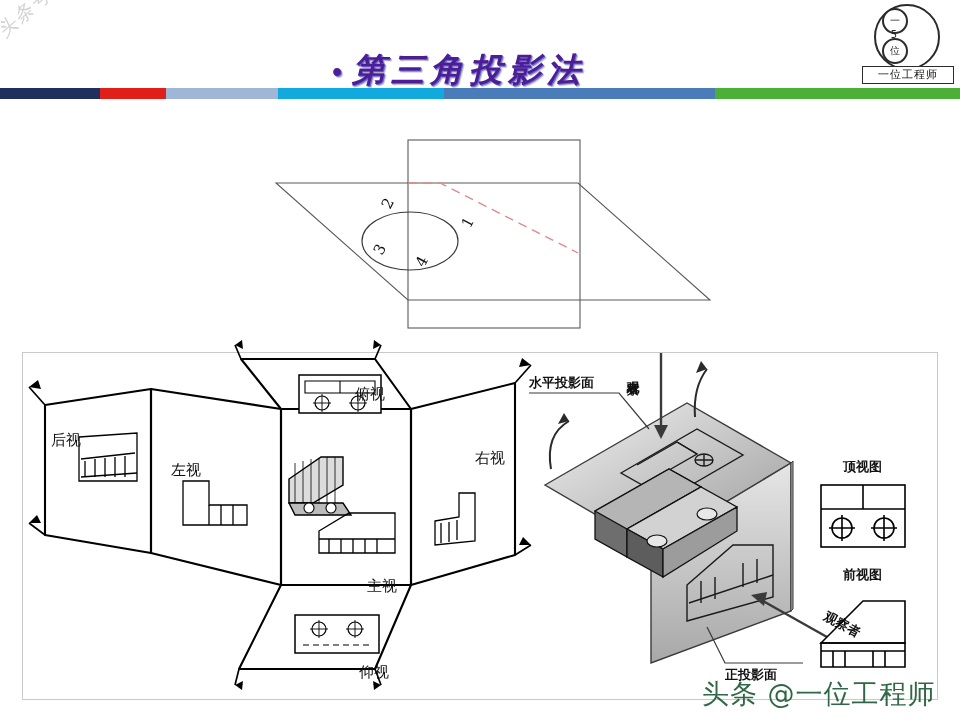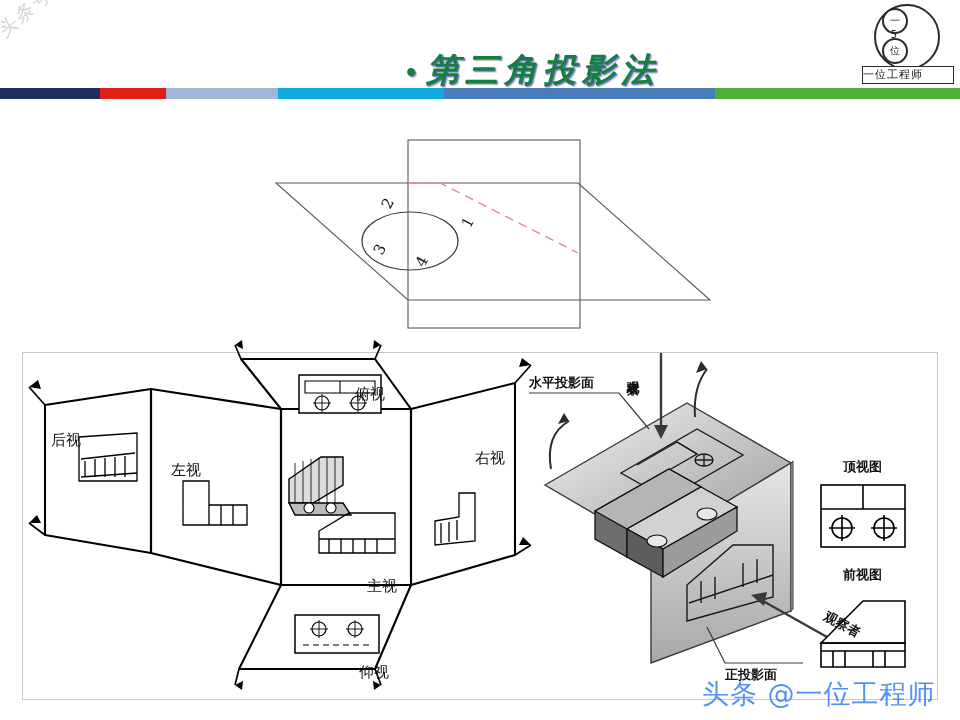--- a/index.html
+++ b/index.html
@@ -14,33 +14,33 @@
   .wm-diag{
     position:absolute;left:-8px;top:24px;
     font-size:19px;color:#d3d3d6;
     transform:rotate(-41deg);transform-origin:left top;
     white-space:nowrap;letter-spacing:2px;
     font-family:"DejaVu Serif",serif;font-style:italic;
     pointer-events:none;user-select:none;
   }
   .wm-bottom{
     position:absolute;left:702px;top:676px;
-    font-size:27px;color:#3b82f6;white-space:nowrap;
+    font-size:27px;color:#14532d;white-space:nowrap;
     font-family:"DejaVu Sans",sans-serif;
     letter-spacing:1px;opacity:.88;
   }
 
   
   .title-wrap{position:absolute;left:0;top:52px;width:960px;height:46px;}
   .title{
     position:absolute;left:330px;top:-4px;width:330px;
-    text-align:right;white-space:nowrap;
+    text-align:left;white-space:nowrap;
     font-family:"DejaVu Serif",serif;
     font-size:33px;font-weight:bold;font-style:italic;
-    color:#15803d;letter-spacing:6px;
+    color:#4c1d95;letter-spacing:6px;
     text-shadow:1px 1px 0 #6a6ad8, 2px 2px 1px rgba(0,0,0,.25);
     z-index:5;
   }
   .title .bullet{font-size:22px;vertical-align:middle;margin-right:8px;letter-spacing:0;}
 
   .colorbar{position:absolute;left:0;top:88px;width:960px;height:11px;display:flex;}
   .colorbar i{display:block;height:100%;}
 
   
   .logo{position:absolute;left:862px;top:4px;width:92px;height:78px;}
@@ -57,21 +57,21 @@
   .logo .sub.top{top:4px;}
   .logo .sub.bot{top:34px;}
   .logo .mid{
     position:absolute;left:28px;top:26px;width:8px;height:10px;
     font-size:10px;color:#222;text-align:center;line-height:10px;
     font-family:"DejaVu Sans",sans-serif;
   }
   .logo .plate{
     position:absolute;left:0;top:62px;width:90px;height:16px;
     border:1px solid #2b2b2b;background:#fff;
-    font-size:11px;line-height:16px;text-align:left;color:#111;
+    font-size:11px;line-height:16px;text-align:center;color:#111;
     font-family:"DejaVu Sans",sans-serif;letter-spacing:1px;
   }
 
   
   .fig-quadrant{position:absolute;left:268px;top:128px;width:470px;height:210px;}
   .fig-box{
     position:absolute;left:22px;top:352px;width:916px;height:348px;
     background:#fff;border:1px solid #c9c9c9;box-sizing:border-box;
   }
   .fig-iso{position:absolute;left:488px;top:-2px;width:418px;height:348px;}

